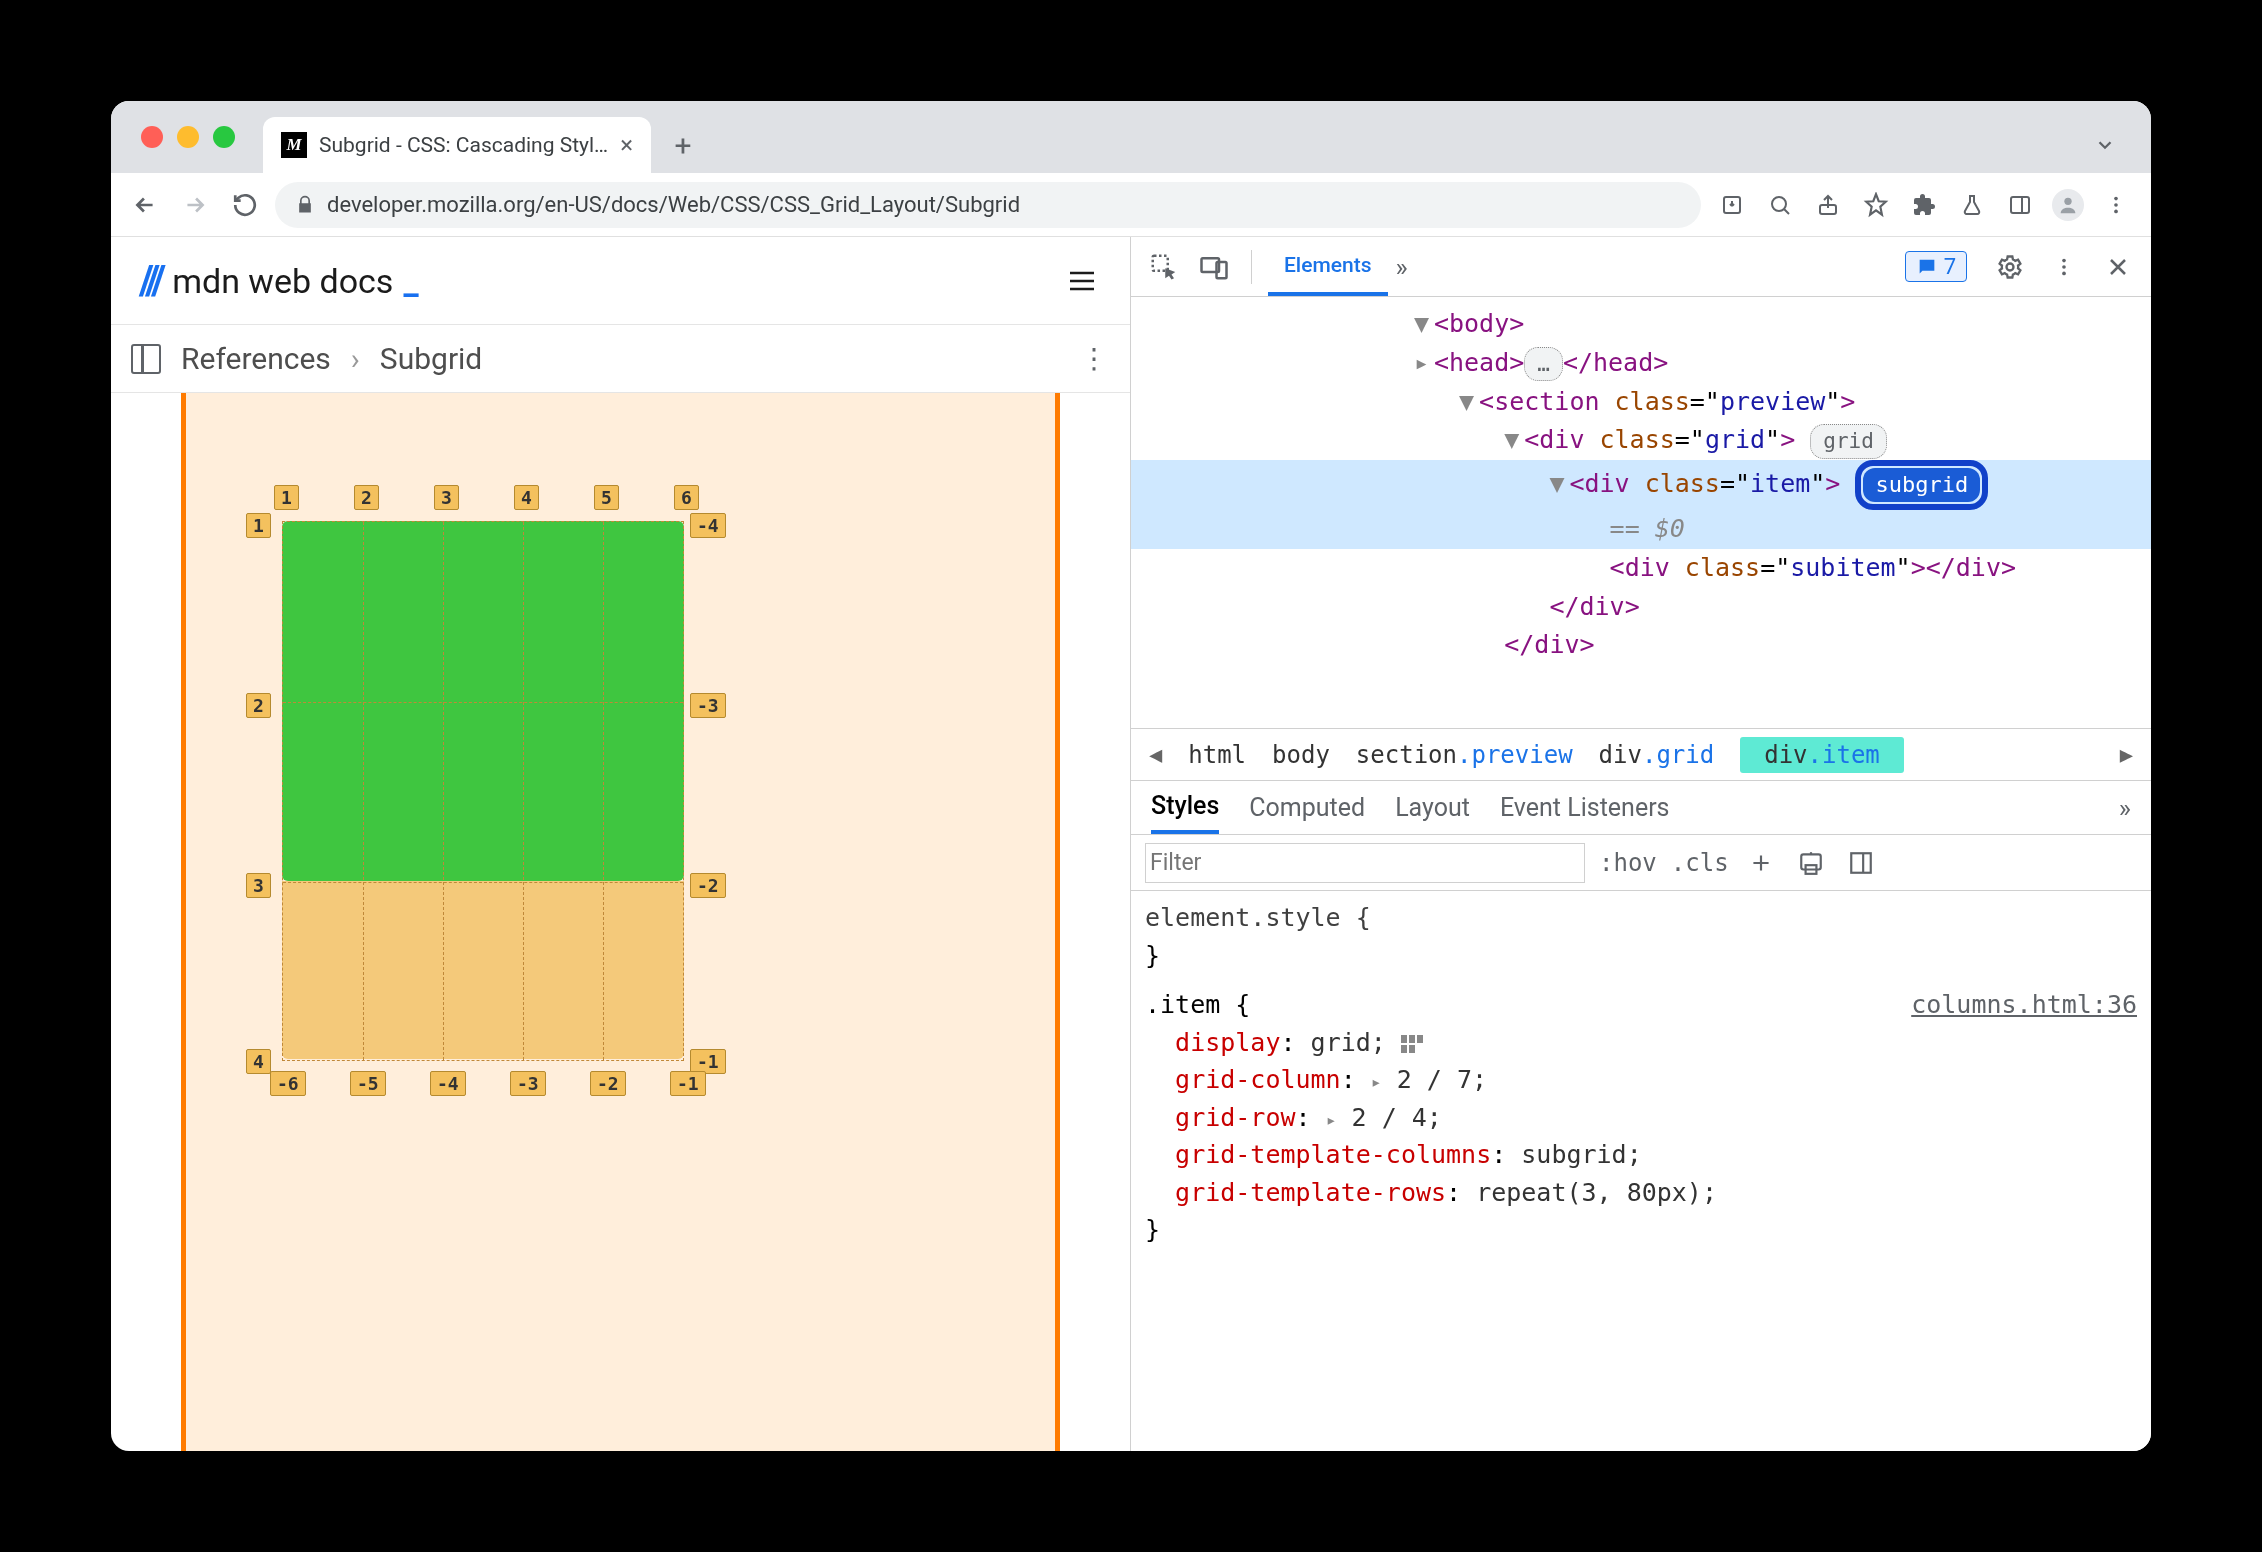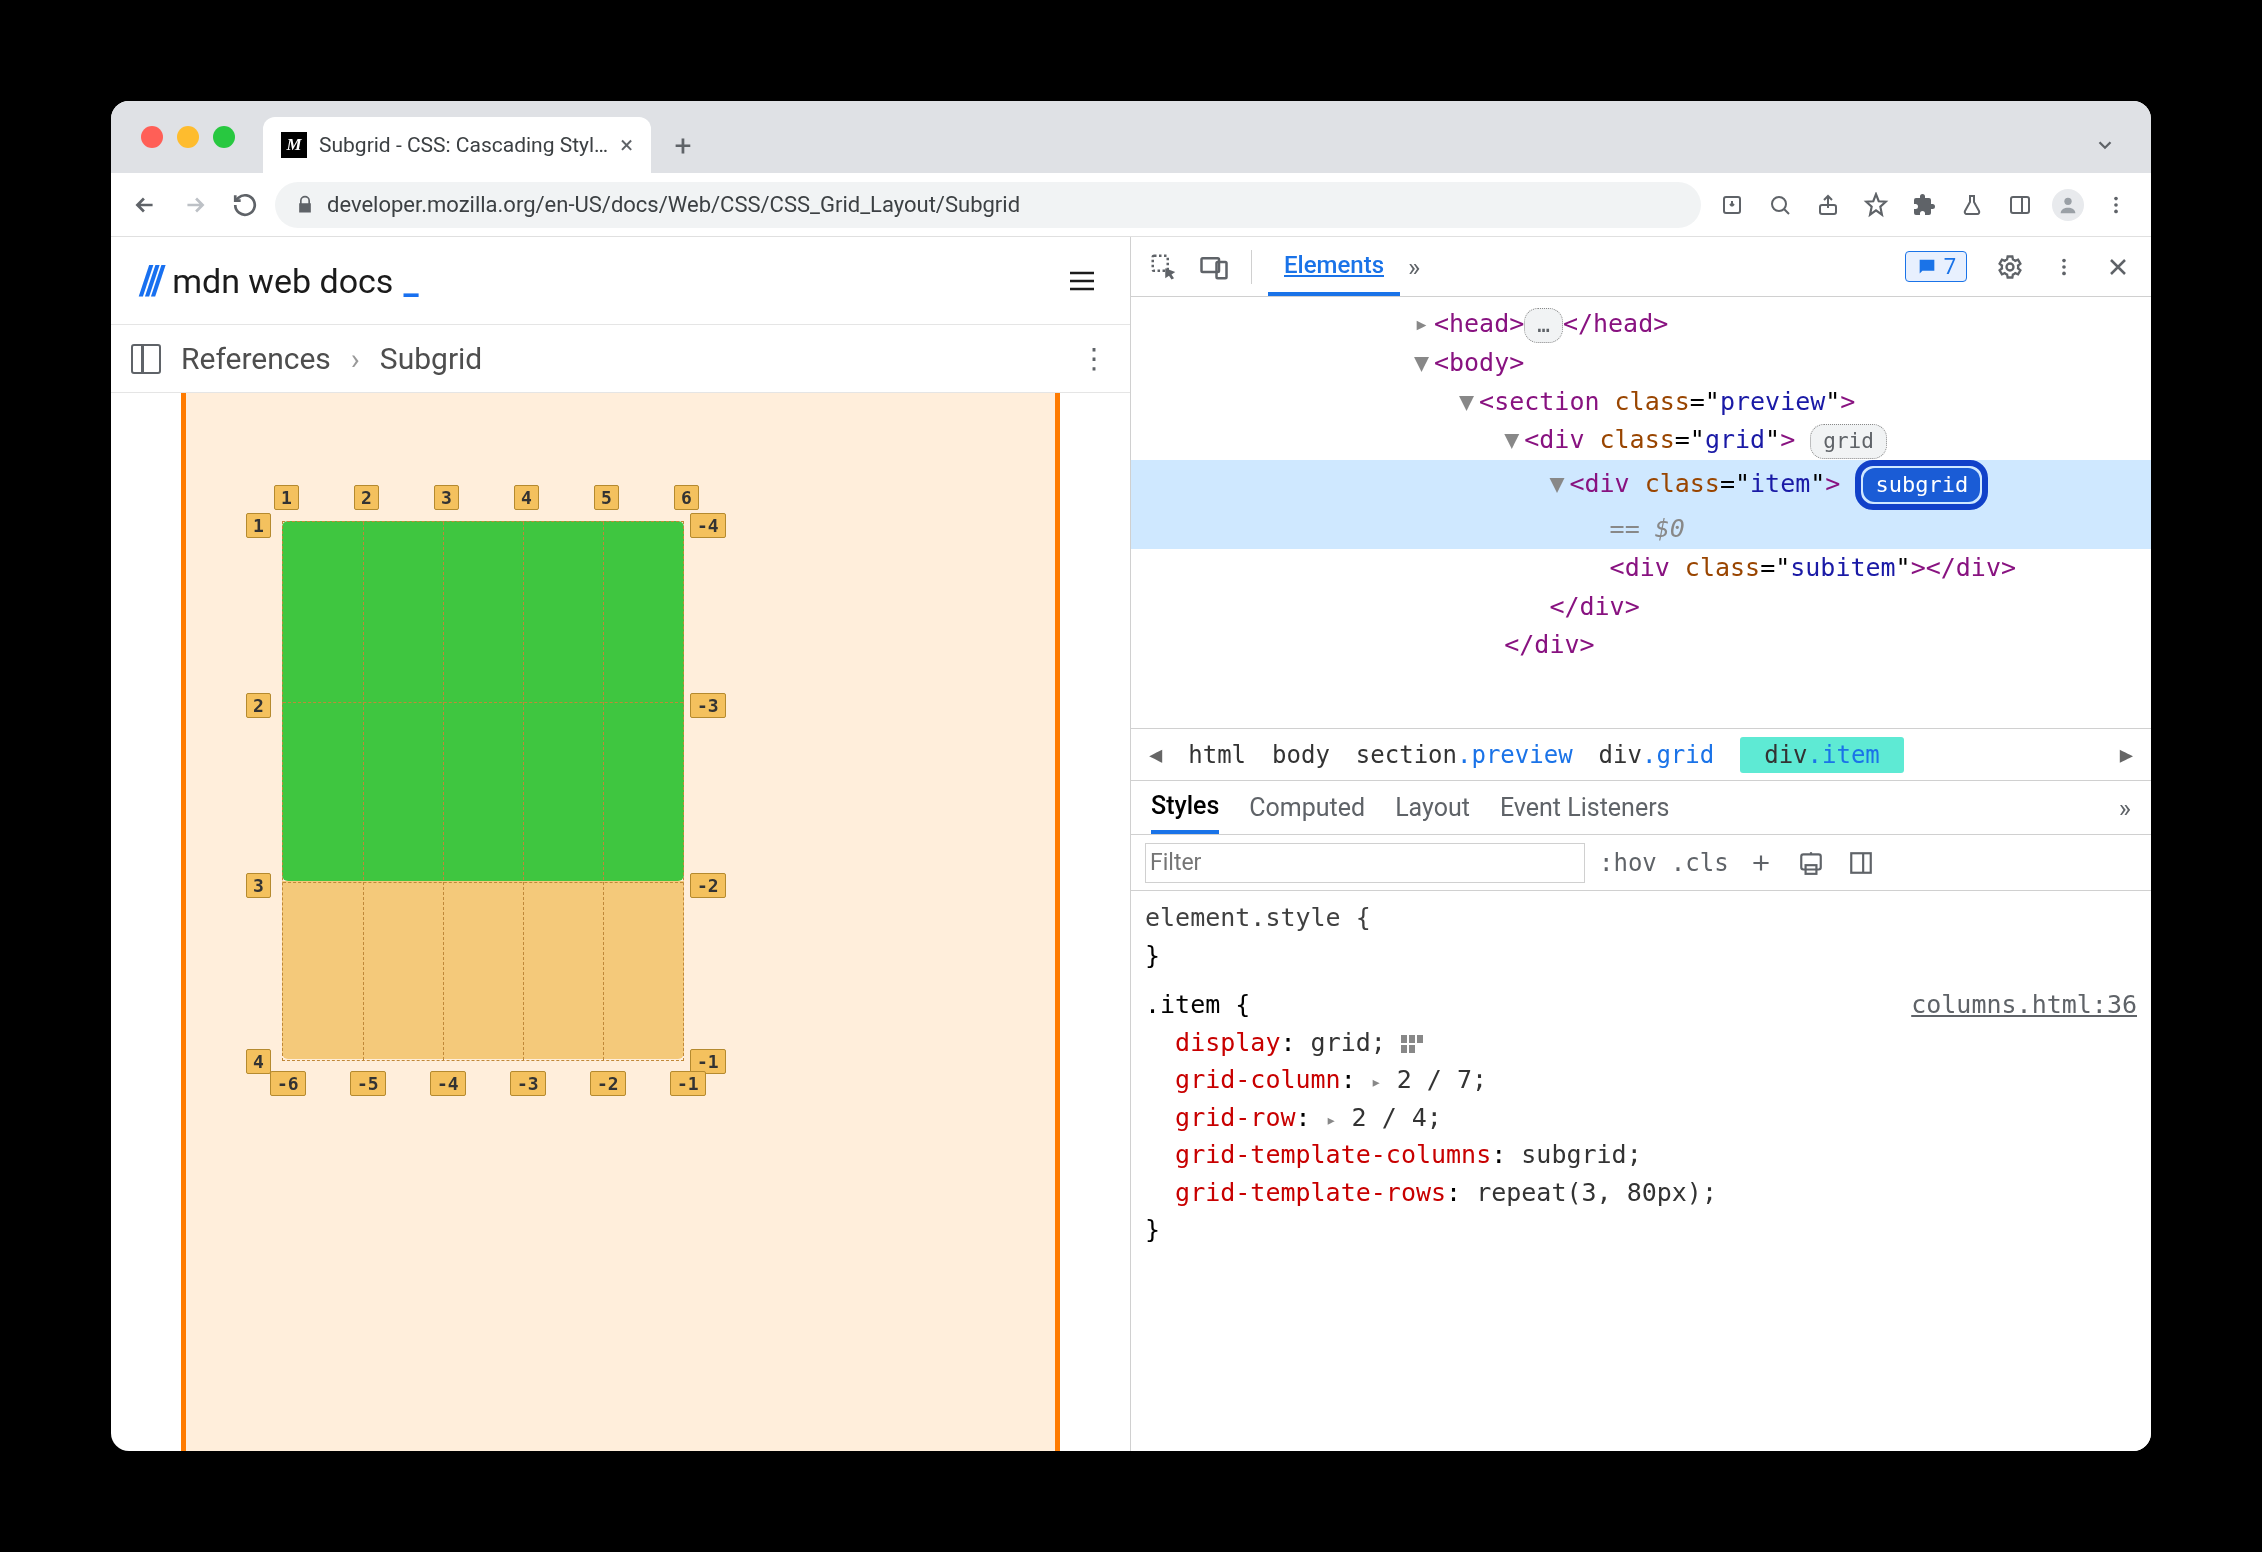--- a/index.html
+++ b/index.html
@@ -160,21 +160,21 @@
   .dt-tabs {
     height:60px;
     border-bottom:1px solid #d0d0d0;
     display:flex;
     align-items:center;
     padding: 0 12px;
     gap: 8px;
   }
   .dt-ico { width:42px;height:42px; display:flex;align-items:center;justify-content:center; color:#5f6368;}
   .dt-sep { width:1px; height:34px; background:#d0d0d0; margin:0 8px;}
-  .dt-tabname { font-size:24px; color:#333; padding:0 16px; height:100%; display:flex;align-items:center;text-decoration:underline;}
+  .dt-tabname { font-size:21px; color:#333; padding:0 16px; height:100%; display:flex;align-items:center;}
   .dt-tabname.active { border-bottom:4px solid #1a73e8; color:#1a73e8; font-weight:500;}
   .dt-more { font-size:26px; color:#5f6368;}
   .dt-issues { margin-left:auto; display:flex;align-items:center;gap:6px; background:#e8f0fe; border:1px solid #1a73e8; border-radius:4px; padding:2px 10px; color:#1a73e8; font-size:22px;}
   .dt-right { display:flex; gap:12px; align-items:center; margin-left:14px;}
   
   .dom-tree {
     font-family: ui-monospace, Menlo, monospace;
     font-size: 25px;
     line-height: 1.55;
     padding: 8px 0 12px 0;
@@ -472,22 +472,22 @@
             </div>
           <div class="dt-ico">
               <svg width="24" height="24" viewBox="0 0 24 24" stroke="#5f6368" stroke-width="2.5">
                 <path d="M5 5l14 14M19 5L5 19"></path>
               </svg>
             </div>
         </div>
       </div>
 
       <div class="dom-tree">
+<div class="dom-line">                  <span class="arrow">▼</span><span class="tg">&lt;body&gt;</span></div>
 <div class="dom-line">                  <span class="arrow">▸</span><span class="tg">&lt;head&gt;</span><span class="badge">…</span><span class="tg">&lt;/head&gt;</span></div>
-<div class="dom-line">                  <span class="arrow">▼</span><span class="tg">&lt;body&gt;</span></div>
 <div class="dom-line">                     <span class="arrow">▼</span><span class="tg">&lt;section </span><span class="at">class</span>="<span class="av">preview</span>"<span class="tg">&gt;</span></div>
 <div class="dom-line">                        <span class="arrow">▼</span><span class="tg">&lt;div </span><span class="at">class</span>="<span class="av">grid</span>"<span class="tg">&gt;</span> <span class="badge">grid</span></div>
 <div class="dom-line hl">                           <span class="arrow">▼</span><span class="tg">&lt;div </span><span class="at">class</span>="<span class="av">item</span>"<span class="tg">&gt;</span> <span class="badge-ring"><span class="pill">subgrid</span></span></div>
 <div class="dom-line hl">                               <span class="cm">== $0</span></div>
 <div class="dom-line">                               <span class="tg">&lt;div </span><span class="at">class</span>="<span class="av">subitem</span>"<span class="tg">&gt;&lt;/div&gt;</span></div>
 <div class="dom-line">                           <span class="tg">&lt;/div&gt;</span></div>
 <div class="dom-line">                        <span class="tg">&lt;/div&gt;</span></div>
       </div>
 
       <div class="dom-crumbs">

